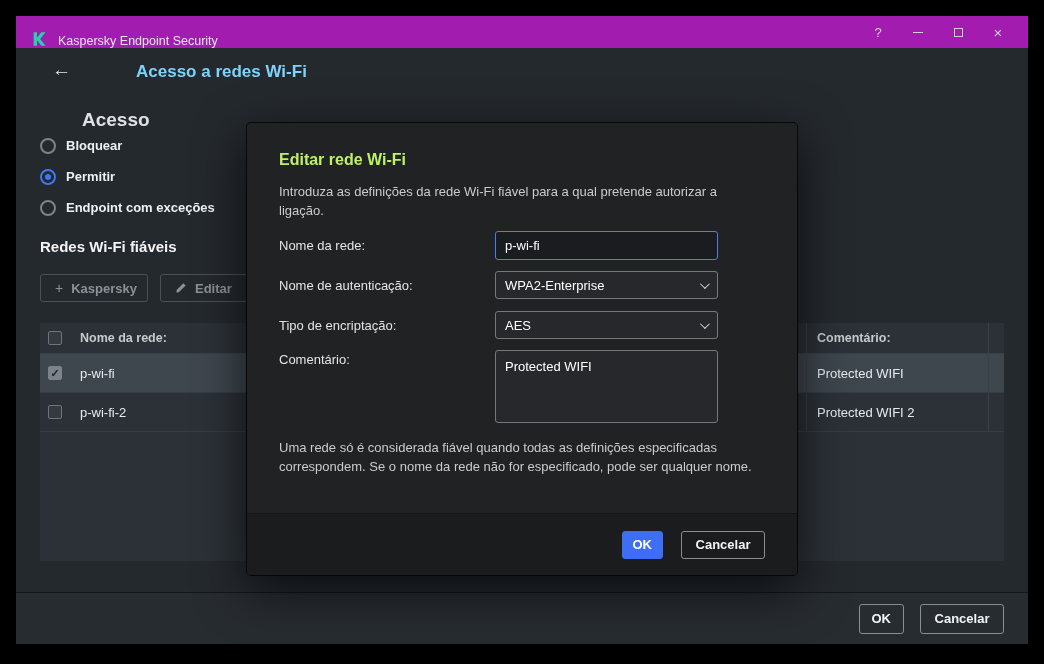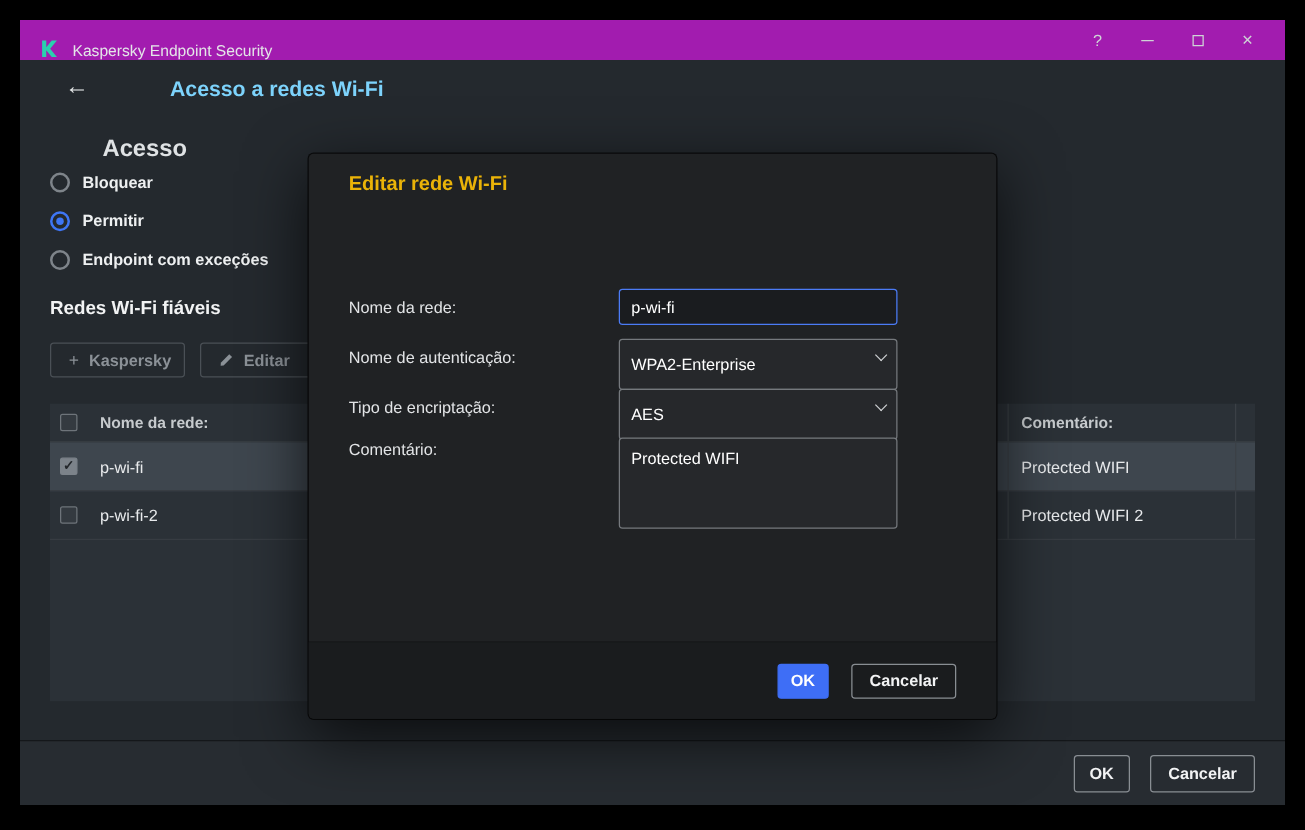--- a/index.html
+++ b/index.html
@@ -62,27 +62,27 @@
 
   
   .window-footer { position:absolute; left:0; right:0; bottom:0; height:52px; background:#272c31; border-top:1px solid #14171a; display:flex; align-items:center; justify-content:flex-end; gap:16px; padding-right:24px; }
   .btn { height:30px; border-radius:3px; font-size:13px; font-weight:700; display:flex; align-items:center; justify-content:center; }
   .btn.ghost { background:transparent; border:1px solid #898e93; color:#f2f3f4; min-width:42px; padding:0 12px; }
   .btn.ghost.wide { min-width:84px; }
   .btn.primary { background:#3e6ef6; border:1px solid #3e6ef6; color:#fff; min-width:40px; padding:0 10px; }
 
   
   .dialog { position:absolute; left:247px; top:123px; width:550px; height:452px; background:#202224; border-radius:4px; box-shadow:0 14px 50px rgba(0,0,0,.7), 0 0 0 1px #0b0c0d; z-index:10; }
-  .dialog-title { position:absolute; left:32px; top:16px; font-size:16px; font-weight:700; color:#eab308; }
+  .dialog-title { position:absolute; left:32px; top:28px; font-size:16px; font-weight:700; color:#bef264; }
   .dialog-desc { position:absolute; left:32px; top:60px; width:480px; font-size:13px; line-height:1.45; color:#c9ccce; }
   .form-label { position:absolute; left:32px; font-size:13px; color:#e2e4e6; line-height:29px; }
   .label-name { top:108px; } .label-auth { top:148px; } .label-enc { top:188px; }
   .label-comment { top:227px; line-height:20px; }
   .text-input { position:absolute; left:248px; top:108px; width:223px; height:29px; background:#1a1c1f; border:1px solid #4b7bf5; border-radius:3px; color:#fff; font-size:13px; padding:0 9px; outline:none; font-family:inherit; }
-  .select { position:absolute; left:248px; width:223px; height:41px; background:#26282b; border:1px solid #75797d; border-radius:3px; color:#fff; font-size:13px; display:flex; align-items:center; padding:0 26px 0 9px; cursor:pointer; }
+  .select { position:absolute; left:248px; width:223px; height:28px; background:#26282b; border:1px solid #75797d; border-radius:3px; color:#fff; font-size:13px; display:flex; align-items:center; padding:0 26px 0 9px; cursor:pointer; }
   .select.auth { top:148px; } .select.enc { top:188px;align-items:center; }
   .chevron { position:absolute; right:10px; top:10px; width:7px; height:7px; border-right:1.5px solid #cfd2d4; border-bottom:1.5px solid #cfd2d4; transform:rotate(45deg) translateY(-2px); }
   .textarea { position:absolute; left:248px; top:227px; width:223px; height:73px; background:#26282b; border:1px solid #75797d; border-radius:3px; color:#fff; font-size:13px; padding:7px 9px; resize:none; outline:none; font-family:inherit; line-height:1.35; }
   .dialog-note { position:absolute; left:32px; top:316px; width:480px; font-size:13px; line-height:1.45; color:#c9ccce; }
   .dialog-footer { position:absolute; left:0; right:0; bottom:0; height:62px; background:#1a1c1e; border-top:1px solid #131416; border-radius:0 0 4px 4px; display:flex; align-items:center; justify-content:flex-end; gap:18px; padding:0 32px; }
   .dialog-footer .btn { height:28px; }
 </style>
 </head>
 <body>
 
@@ -182,37 +182,39 @@
   </div>
 
   <div class="window-footer">
     <button class="btn ghost">OK</button>
     <button class="btn ghost wide">Cancelar</button>
   </div>
 </div>
 
 <div class="dialog">
   <div class="dialog-title">Editar rede Wi-Fi</div>
+  <div class="dialog-desc">Introduza as definições da rede Wi-Fi fiável para a qual pretende autorizar a ligação.</div>
 
   <div class="form-label label-name">Nome da rede:</div>
   <input class="text-input" type="text" value="p-wi-fi" style="">
 
   <div class="form-label label-auth">Nome de autenticação:</div>
   <div class="select auth">
     <span>WPA2-Enterprise</span>
     <span class="chevron"></span>
   </div>
 
   <div class="form-label label-enc">Tipo de encriptação:</div>
   <div class="select enc">
     <span>AES</span>
     <span class="chevron"></span>
   </div>
 
   <div class="form-label label-comment">Comentário:</div>
   <textarea class="textarea" style="">Protected WIFI</textarea>
 
+  <div class="dialog-note">Uma rede só é considerada fiável quando todas as definições especificadas correspondem. Se o nome da rede não for especificado, pode ser qualquer nome.</div>
 
   <div class="dialog-footer">
     <button class="btn primary">OK</button>
     <button class="btn ghost wide">Cancelar</button>
   </div>
 </div>
 
 </body></html>

